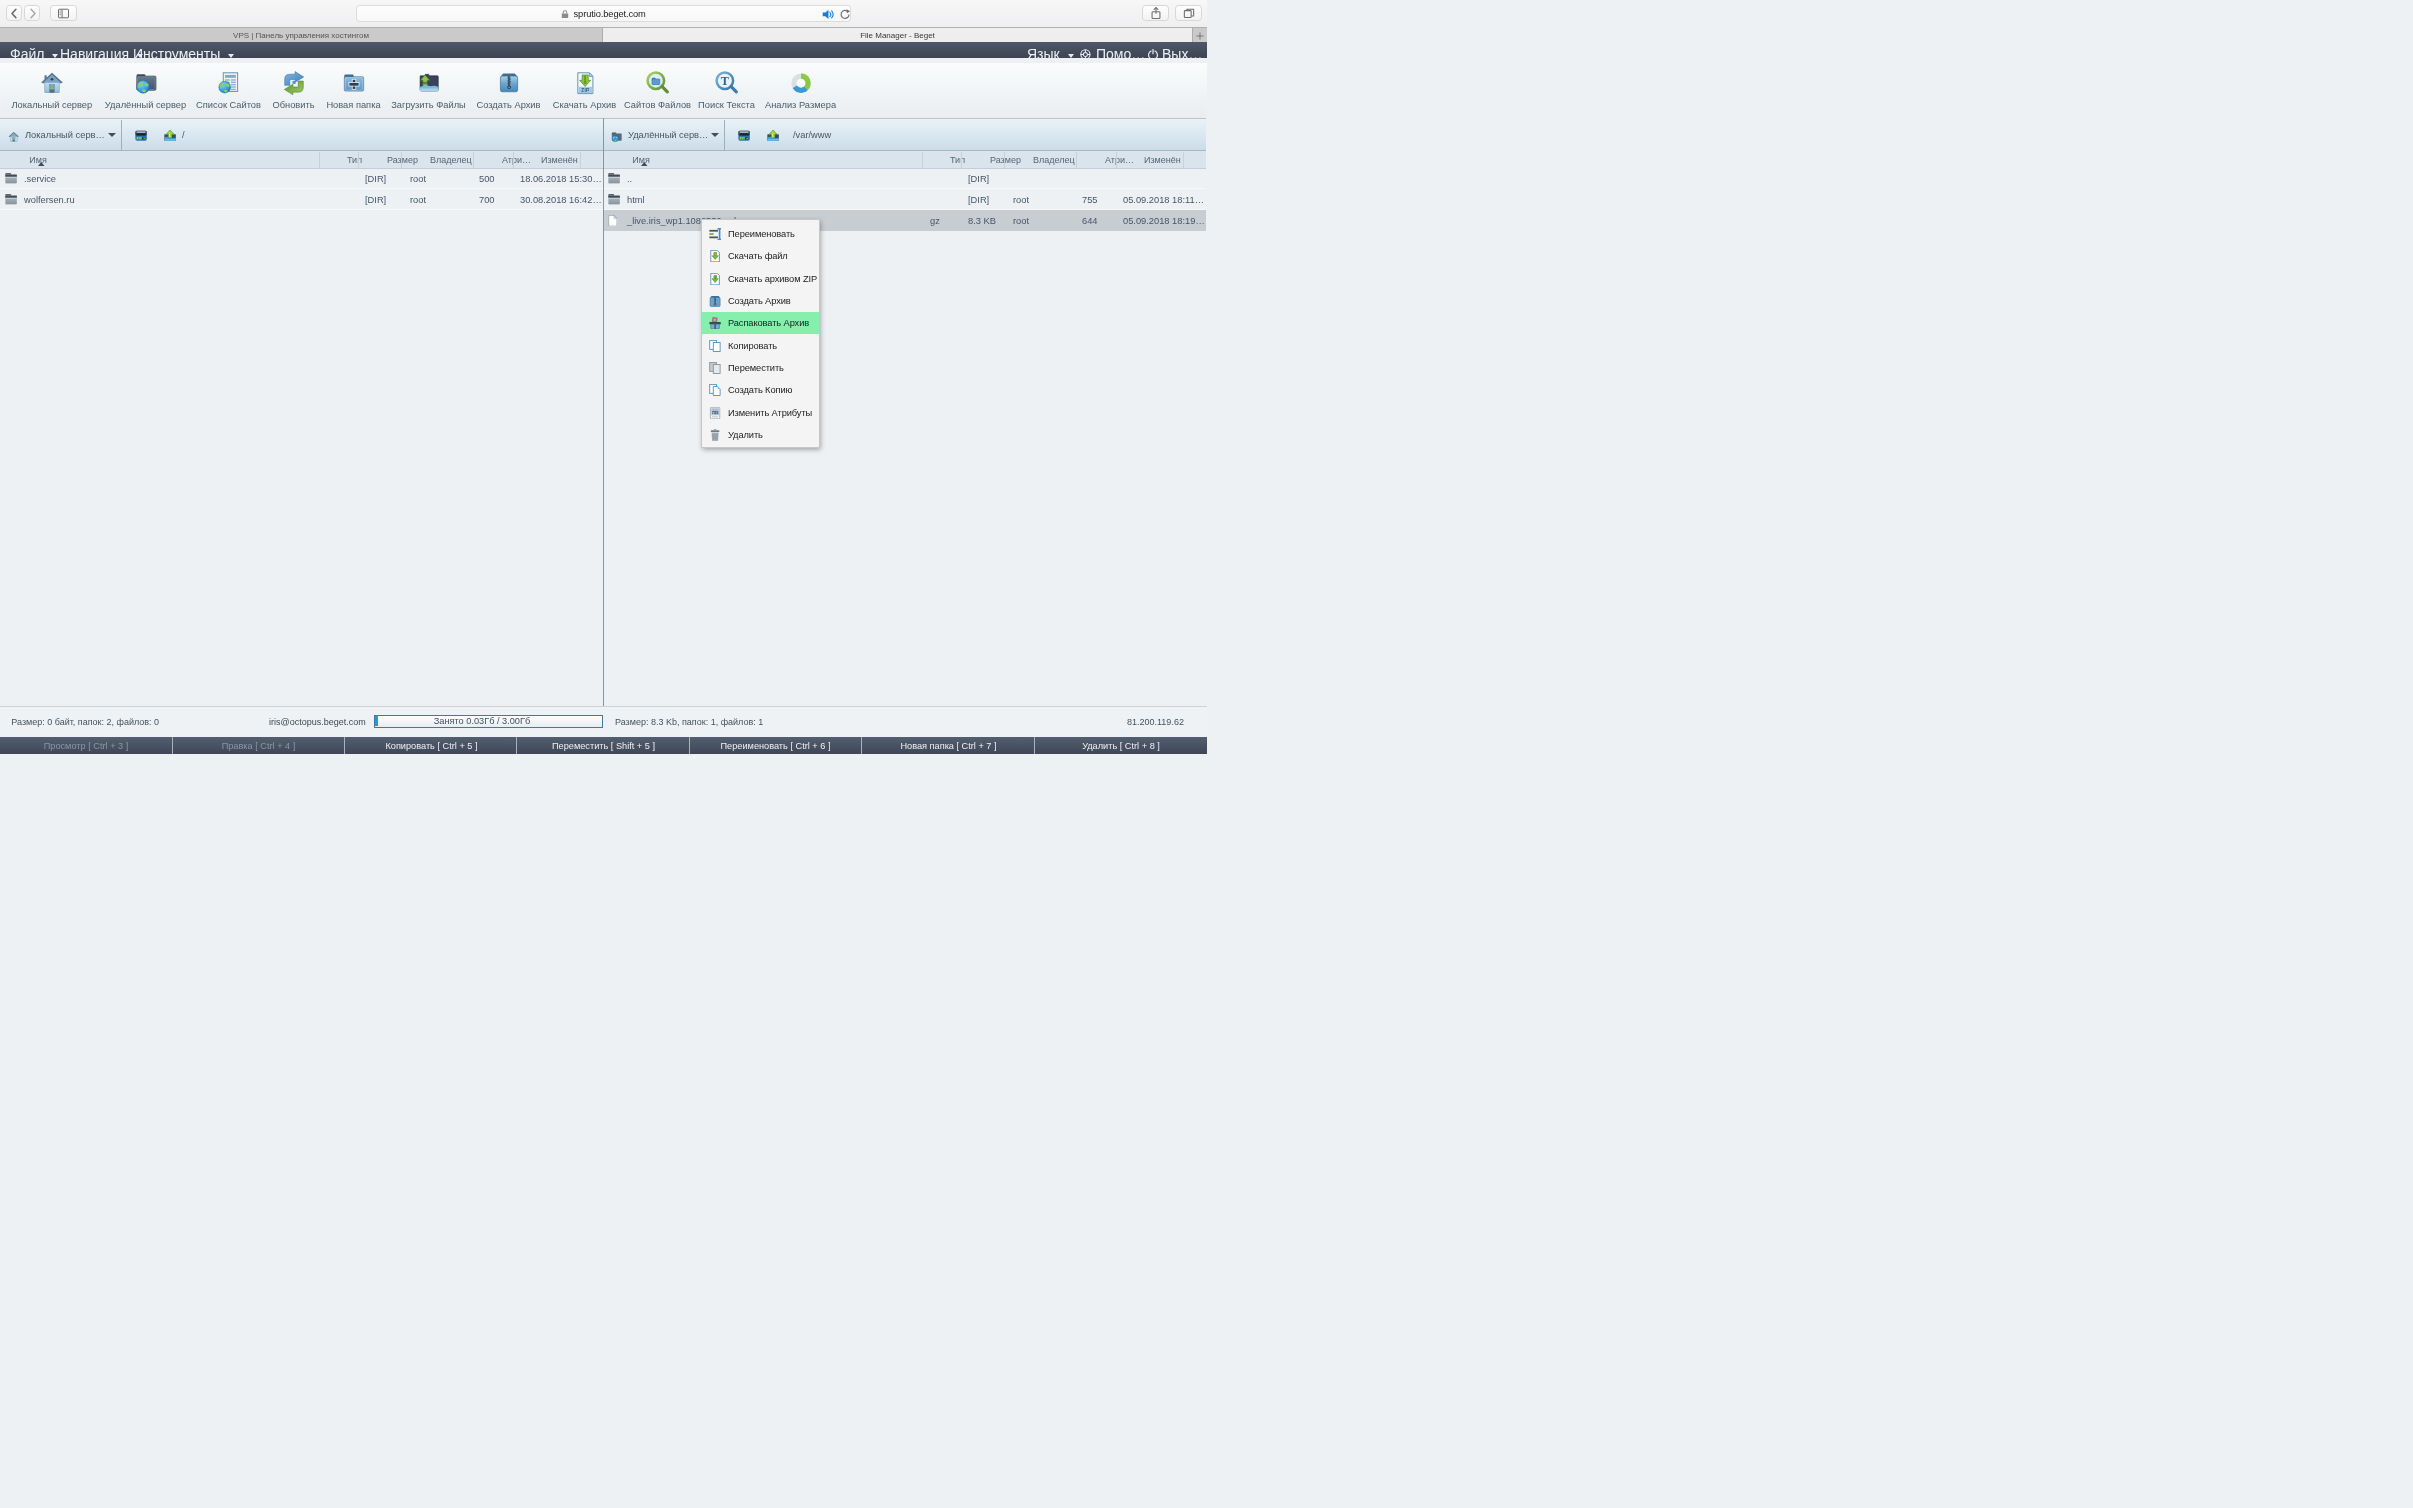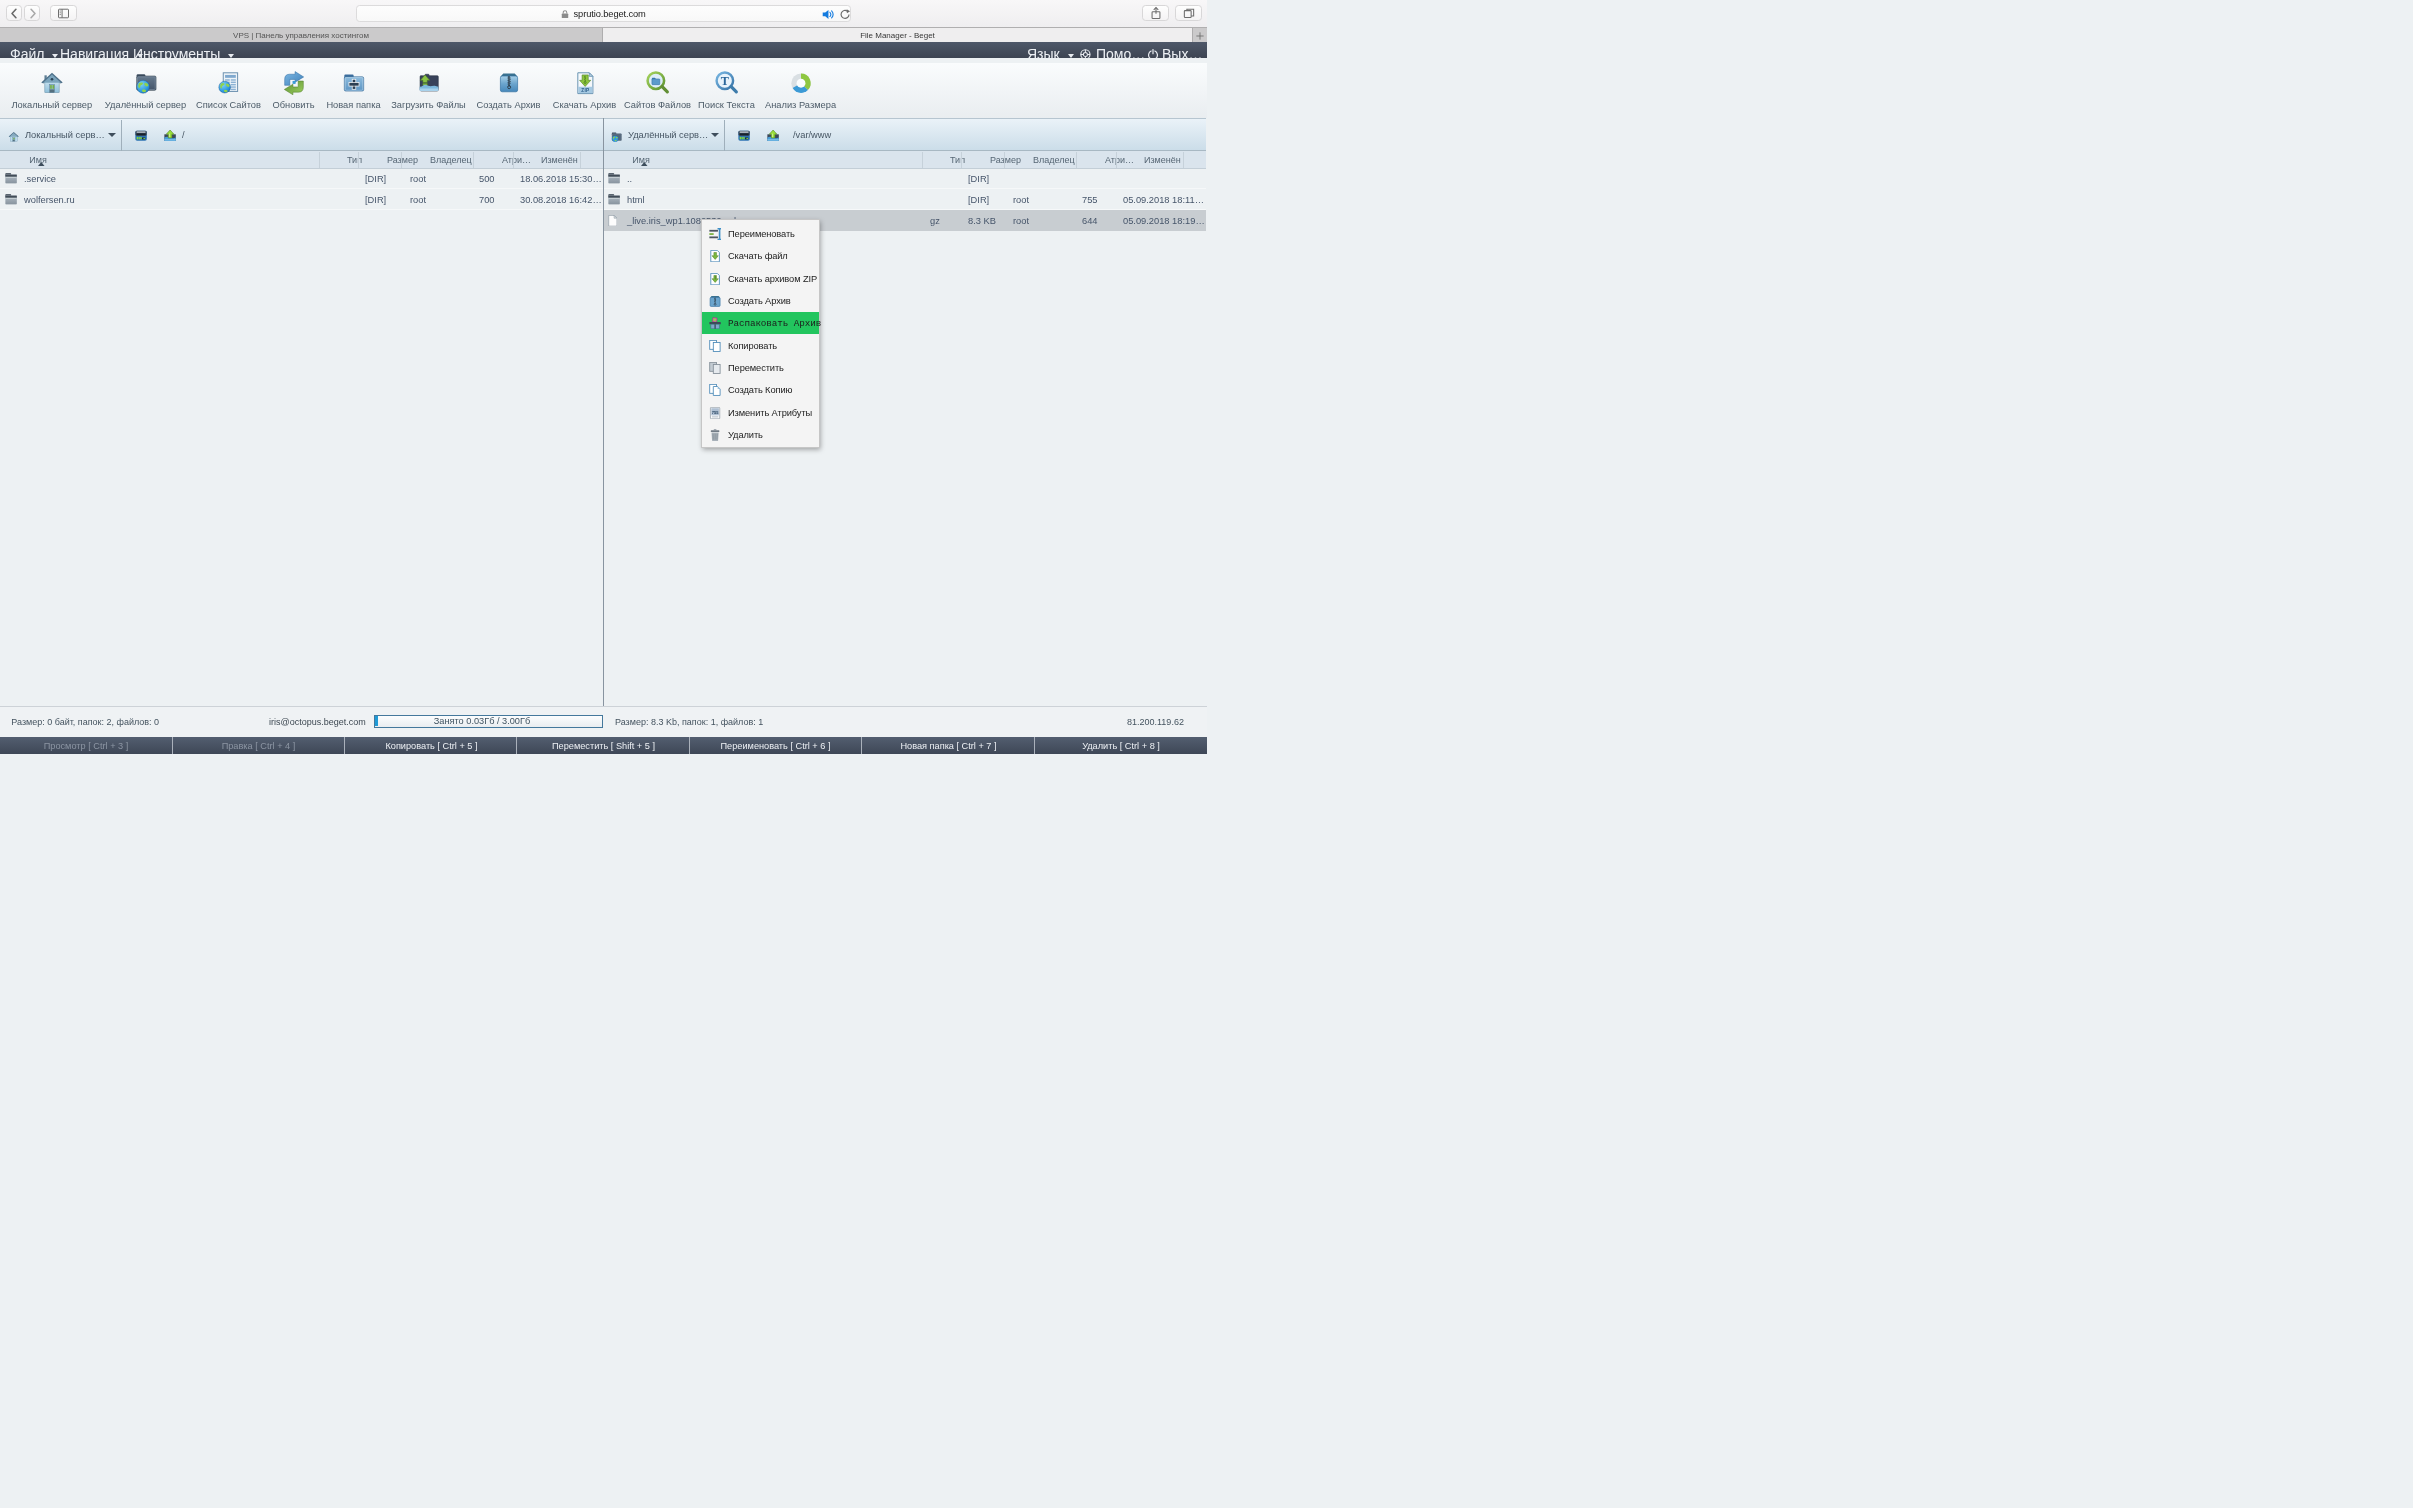--- a/index.html
+++ b/index.html
@@ -47,21 +47,21 @@
 
 #bottombar{left:0;top:737px;width:1207px;height:17px;background:linear-gradient(#535e70,#3e4756);padding-left:15px;}
 .bbtn{position:absolute;top:0;height:17px;width:171px;display:flex;align-items:center;justify-content:center;
  font-size:9.2px;color:#eef1f5;background:linear-gradient(#535e70,#3e4756);}
 .bbtn.dis{color:#8c95a3;}
 .bsep{position:absolute;top:0;width:1.4px;height:17px;background:#aab1bb;}
 
 #ctxmenu{left:701px;top:219px;width:119px;height:229px;background:#f4f4f4;border:0.7px solid #c6c6c6;
  box-shadow:1.4px 2.2px 5px rgba(0,0,0,0.35);box-sizing:border-box;z-index:50;}
 .citem{position:absolute;left:0;width:117px;height:22.3px;}
-.citem.hl{background:#22c55e;font-family:Liberation Mono, monospace;}
+.citem.hl{background:#86efac;}
 .cicon{position:absolute;left:6.5px;top:5px;width:12.2px;height:12.2px;}
 .clabel{position:absolute;left:26px;top:6px;font-size:9.3px;color:#1d1d1d;white-space:nowrap;letter-spacing:-0.1px;}
 </style>
 </head>
 <body>
 
 <div class="ab" id="chrome">
   <div class="cbtn" style="left:5.7px;width:16px;">
     <svg width="15" height="15" viewBox="0 0 21 21">
         <path d="M12.5 4.5 L7 10.5 L12.5 16.5" fill="none" stroke="#696969" stroke-width="2.2" stroke-linecap="round" stroke-linejoin="round"></path>

